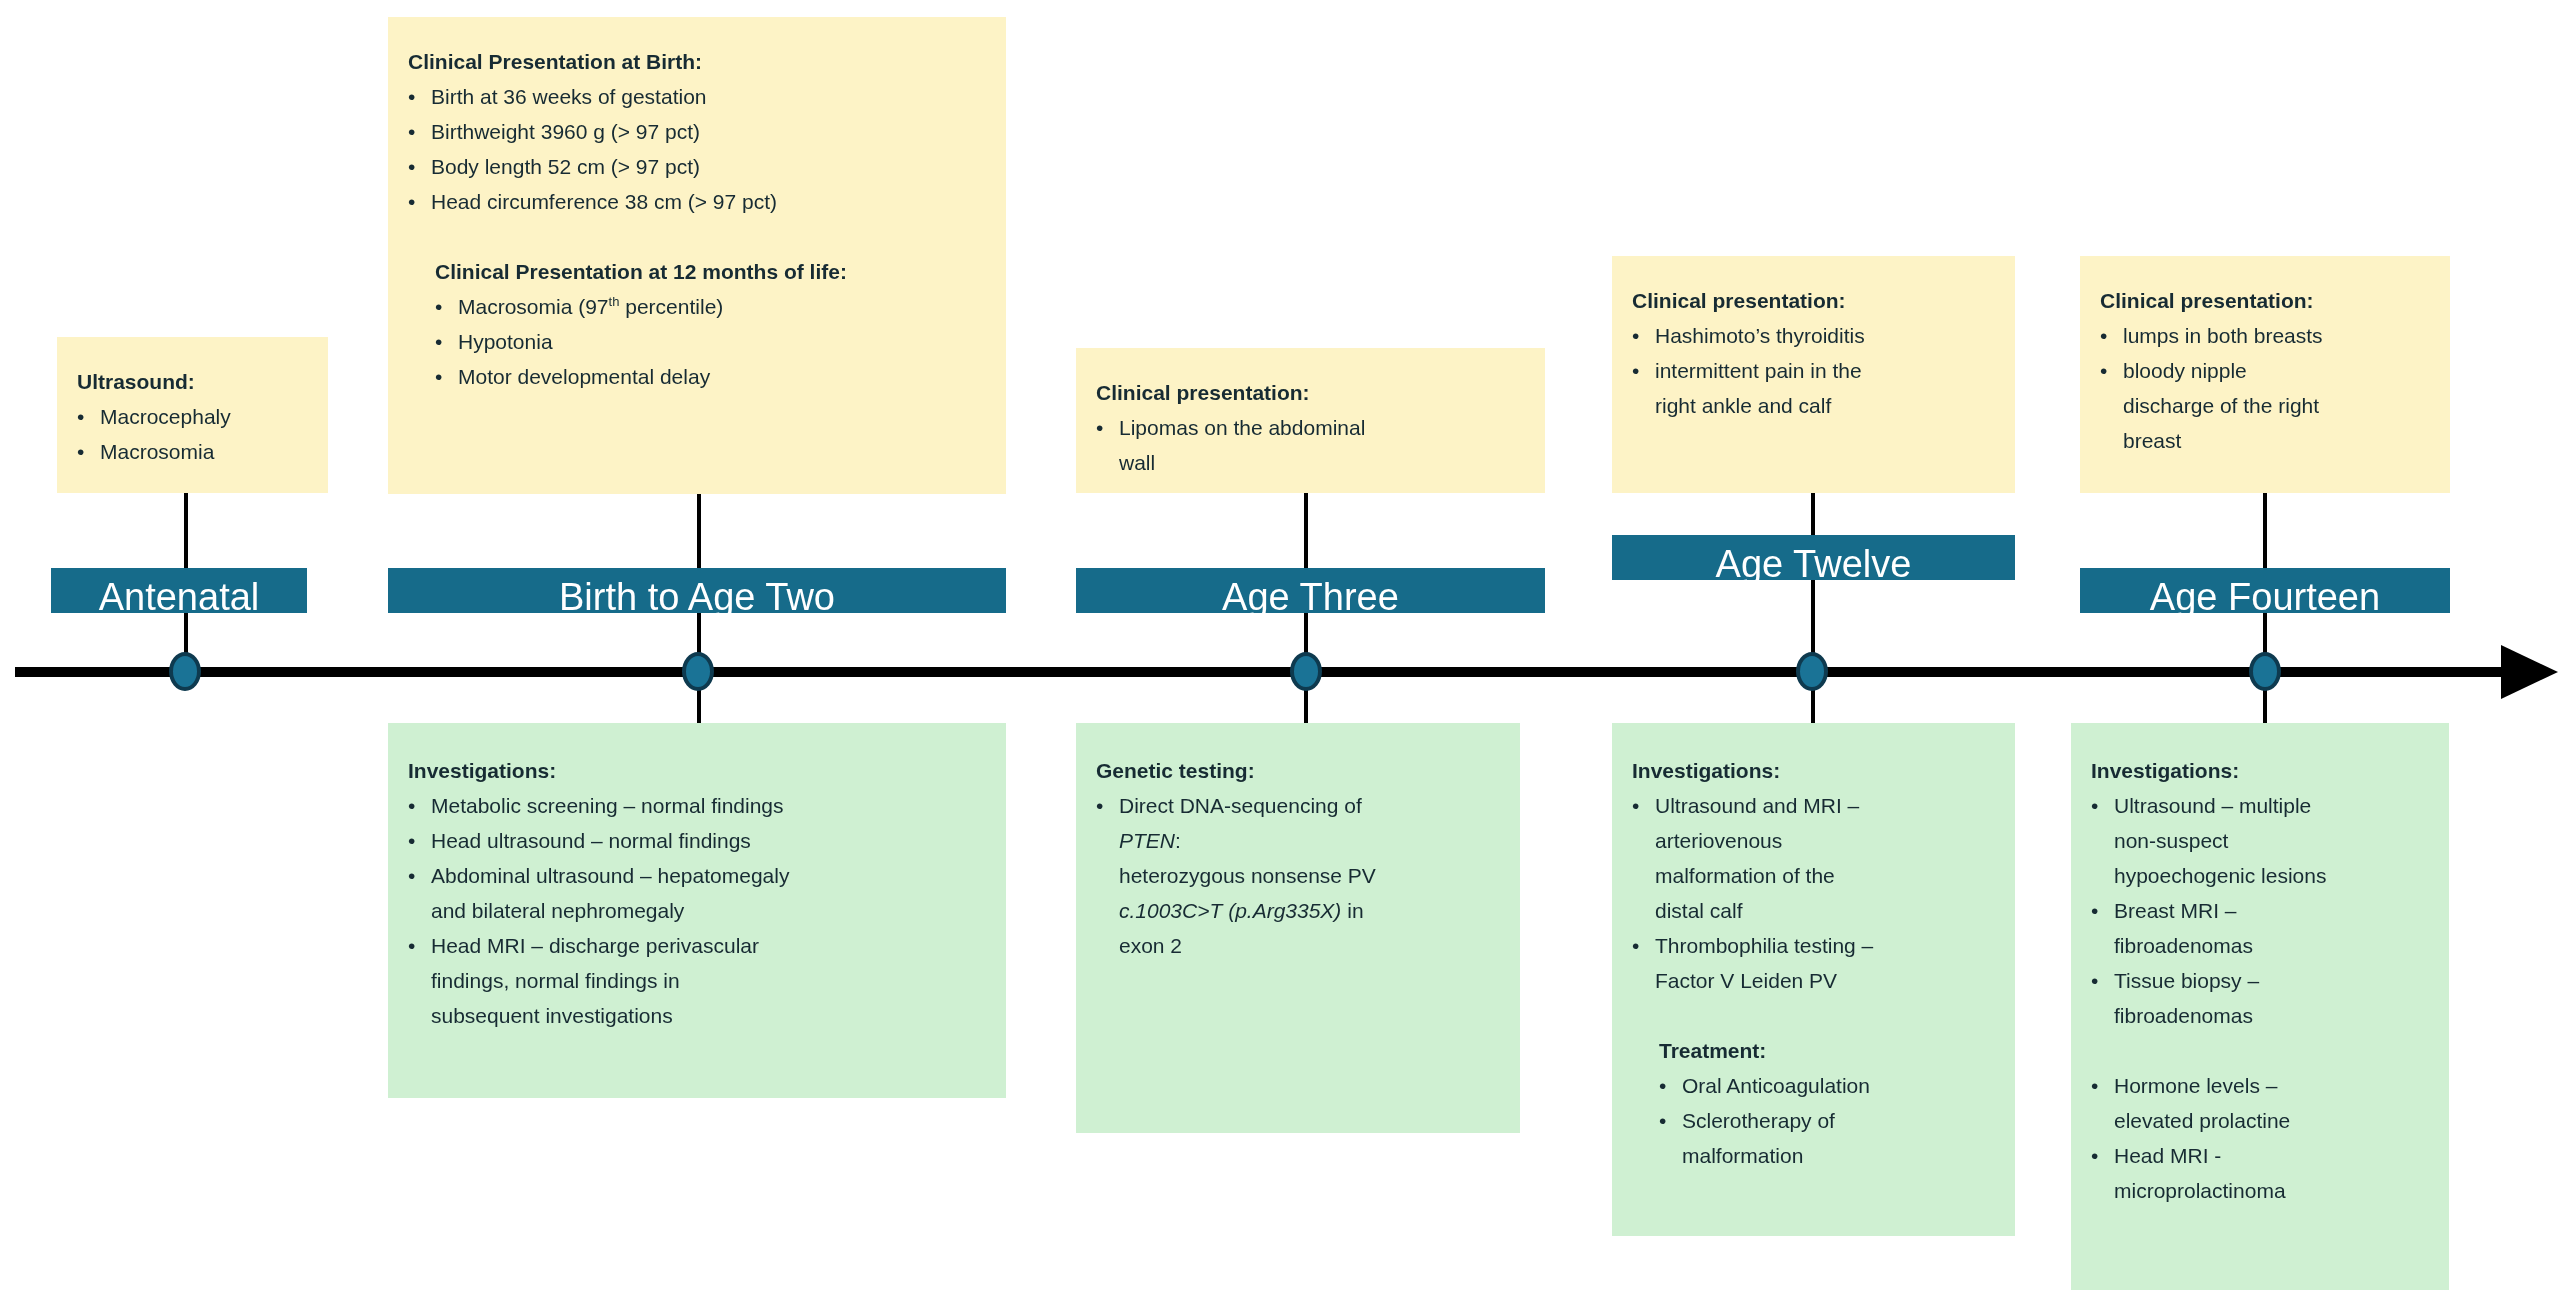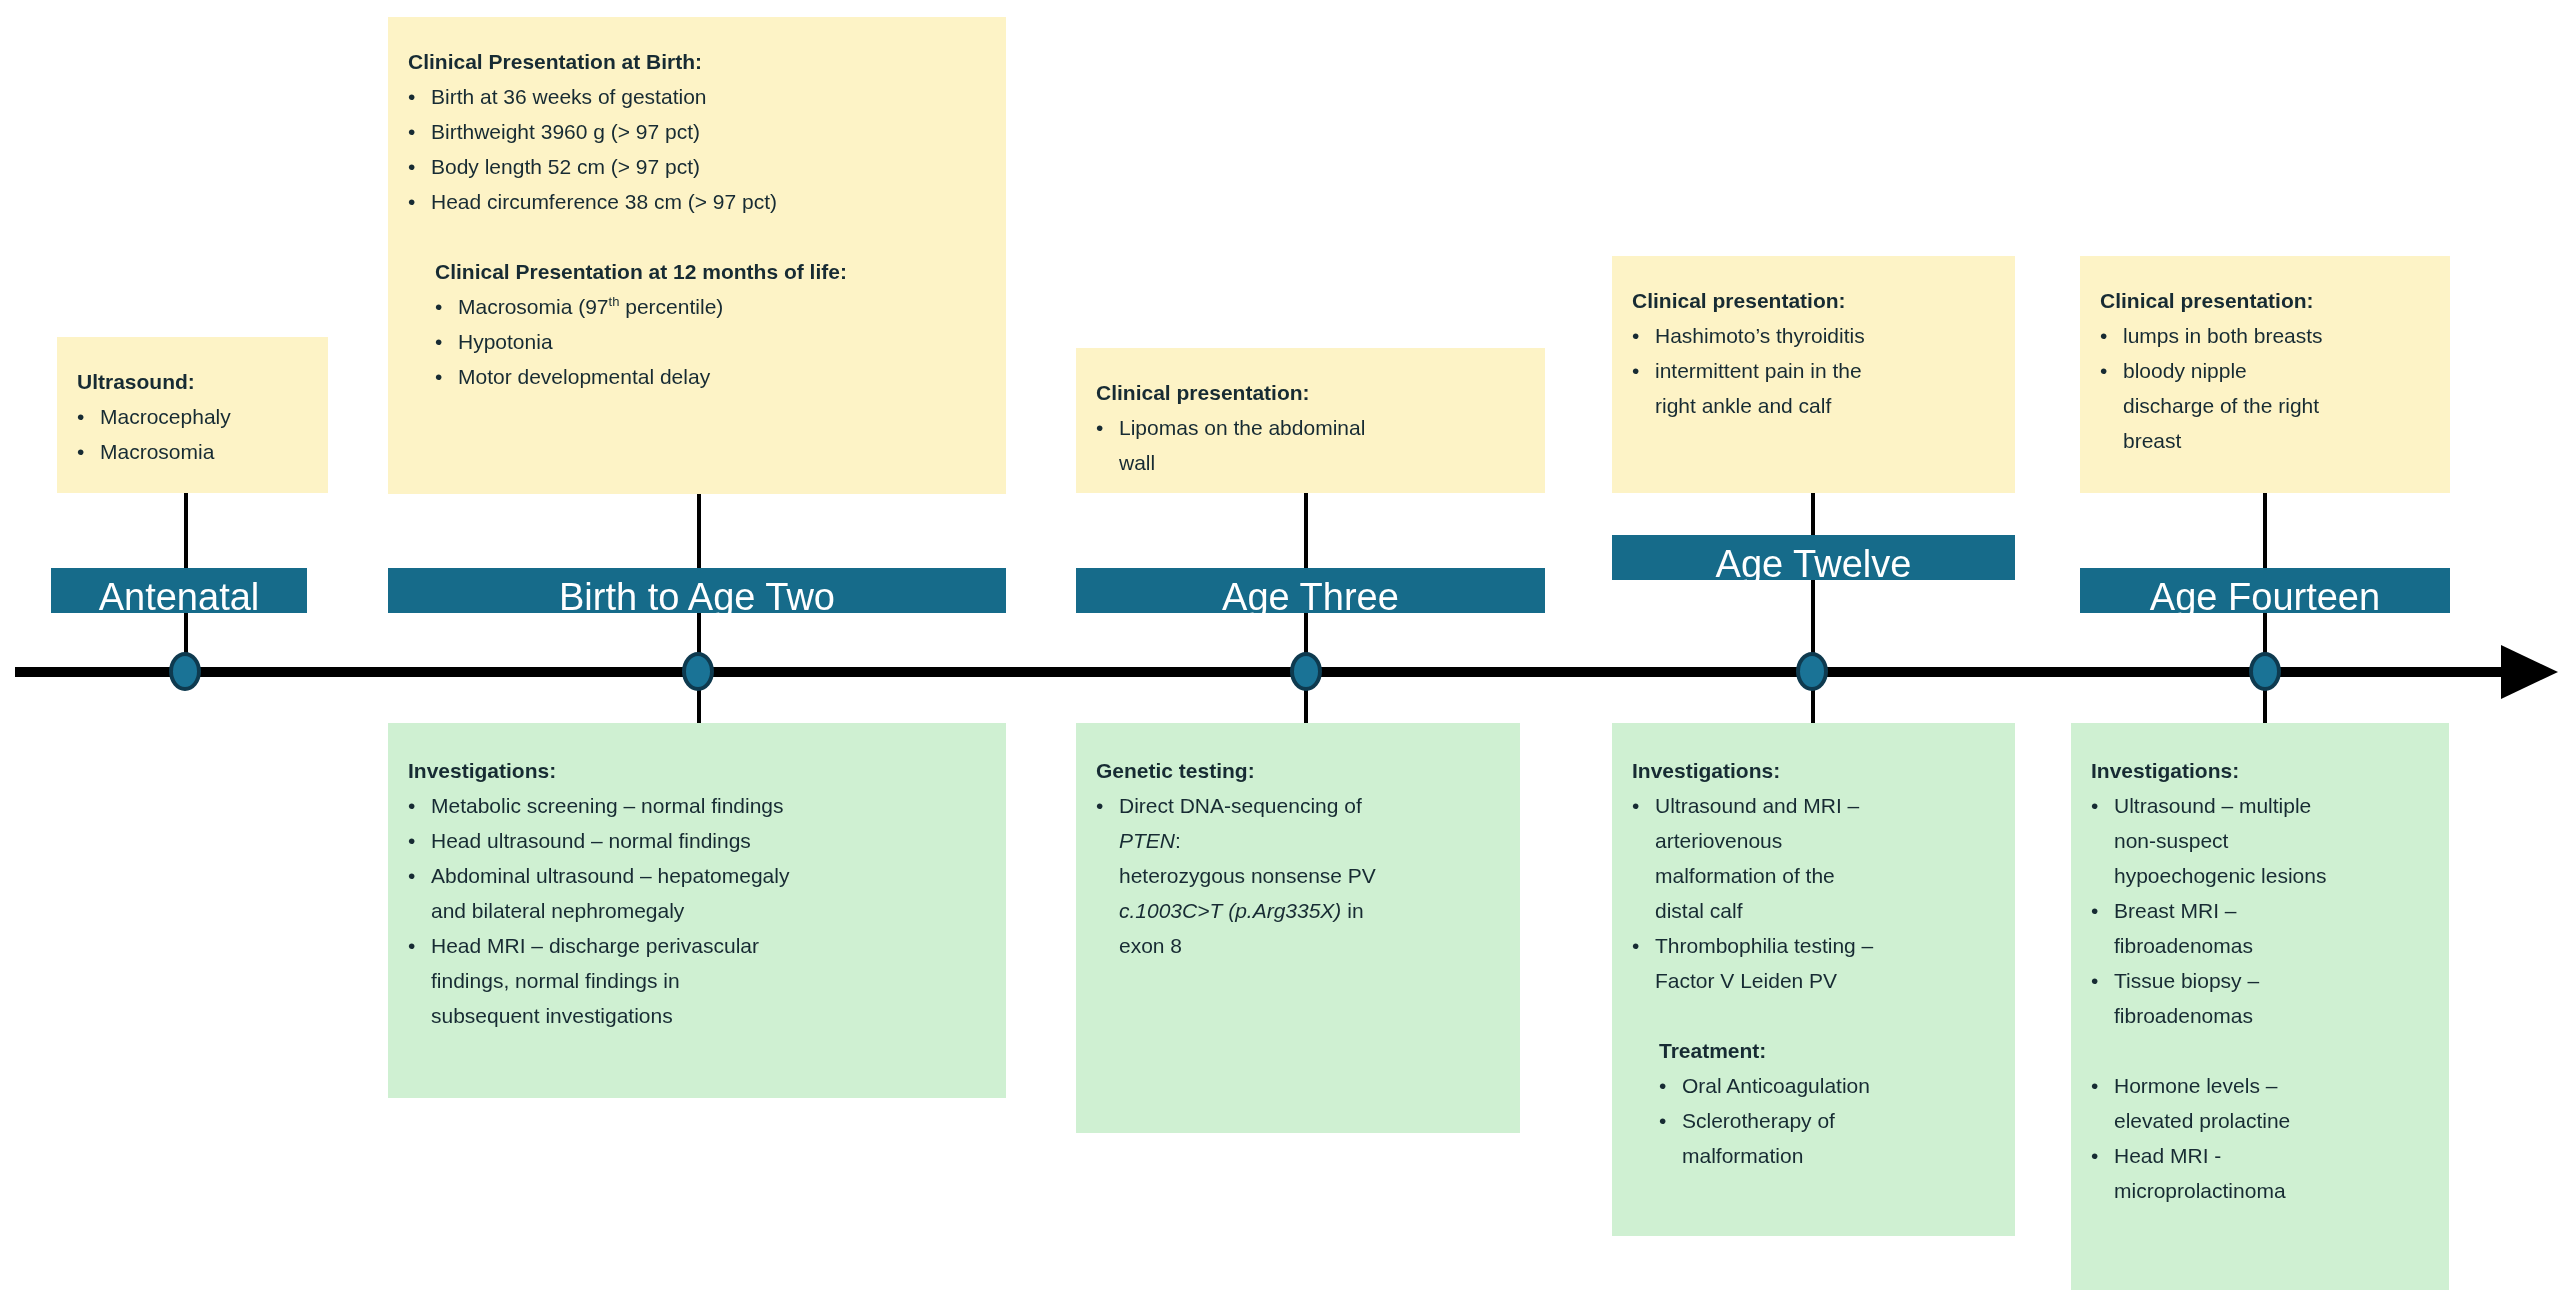--- a/index.html
+++ b/index.html
@@ -153,21 +153,21 @@
           </div>
         </div>
       </div>
     <div class="agelabel" style="left:1076px;top:568px;width:469px;">Age Three</div>
     <div class="node" style="left:1290px;top:652px;"></div>
     <div class="box green" style="left:1076px;top:723px;width:444px;height:410px;">
         <div class="section">
           <div class="hd">Genetic testing:</div>
           <div class="bullet">
             <span class="marker">•</span>
-            <span class="bt"><span>Direct DNA-sequencing of</span><br><span class="it">PTEN</span><span>:</span><br><span>heterozygous nonsense PV</span><br><span class="it">c.1003C&gt;T (p.Arg335X)</span><span> in</span><br><span>exon 8</span></span>
+            <span class="bt"><span>Direct DNA-sequencing of</span><br><span class="it">PTEN</span><span>:</span><br><span>heterozygous nonsense PV</span><br><span class="it">c.1003C&gt;T (p.Arg335X)</span><span> in</span><br><span>exon 2</span></span>
           </div>
         </div>
       </div>
   </div>
 
   <div>
     <div class="vline" style="left:1811px;top:493px;height:230px;"></div>
     <div class="box yellow" style="left:1612px;top:256px;width:403px;height:237px;">
         <div class="section">
           <div class="hd">Clinical presentation:</div>

